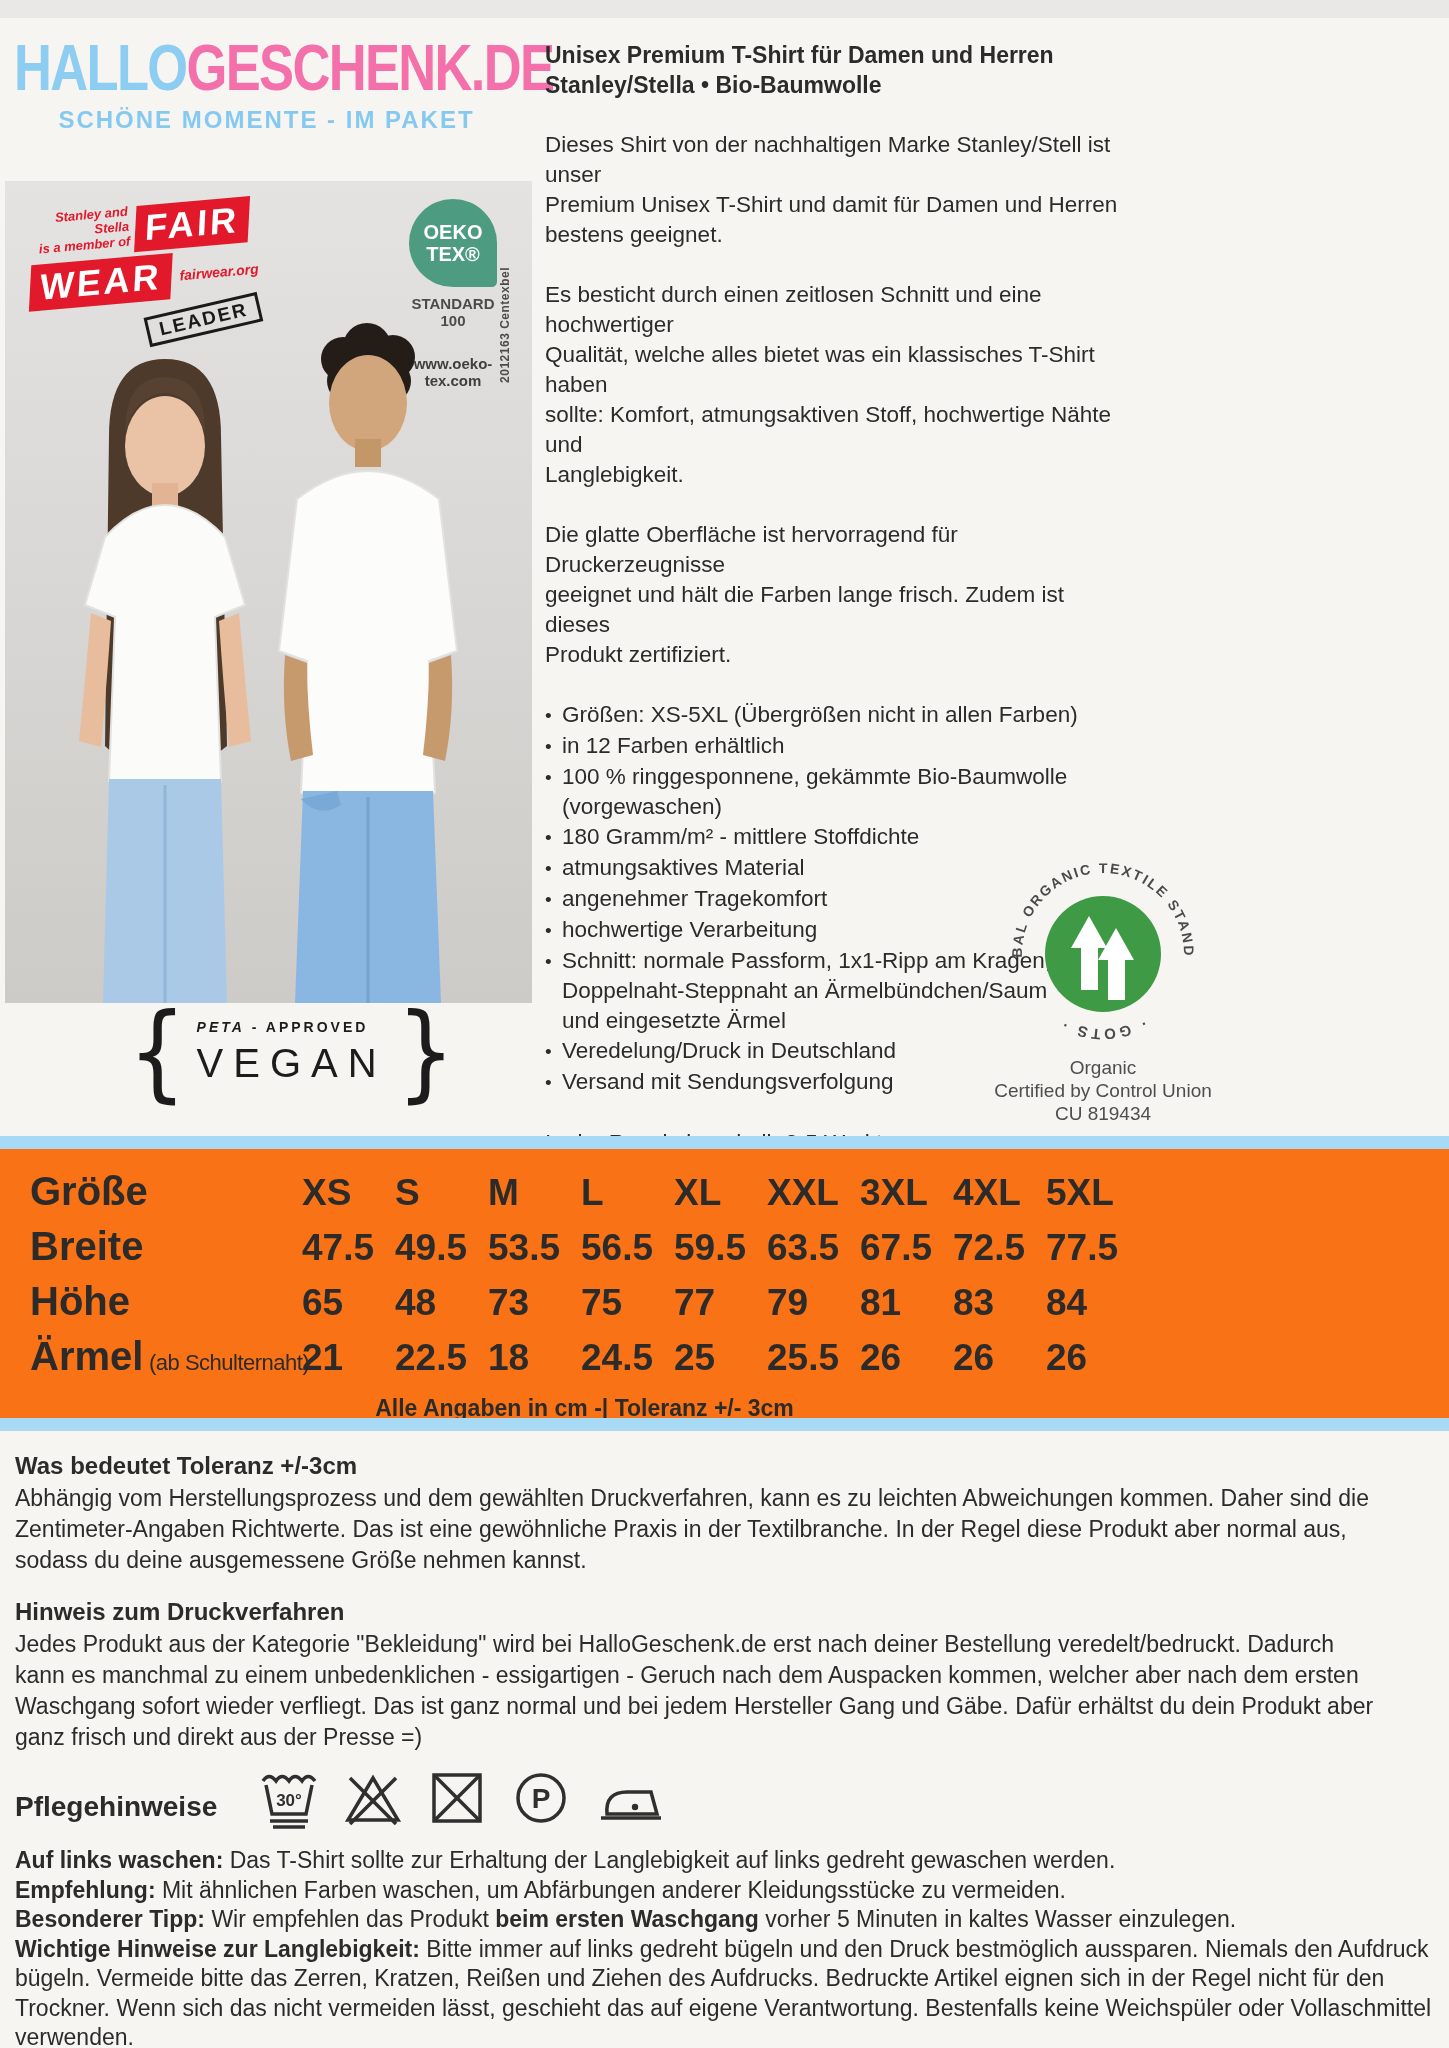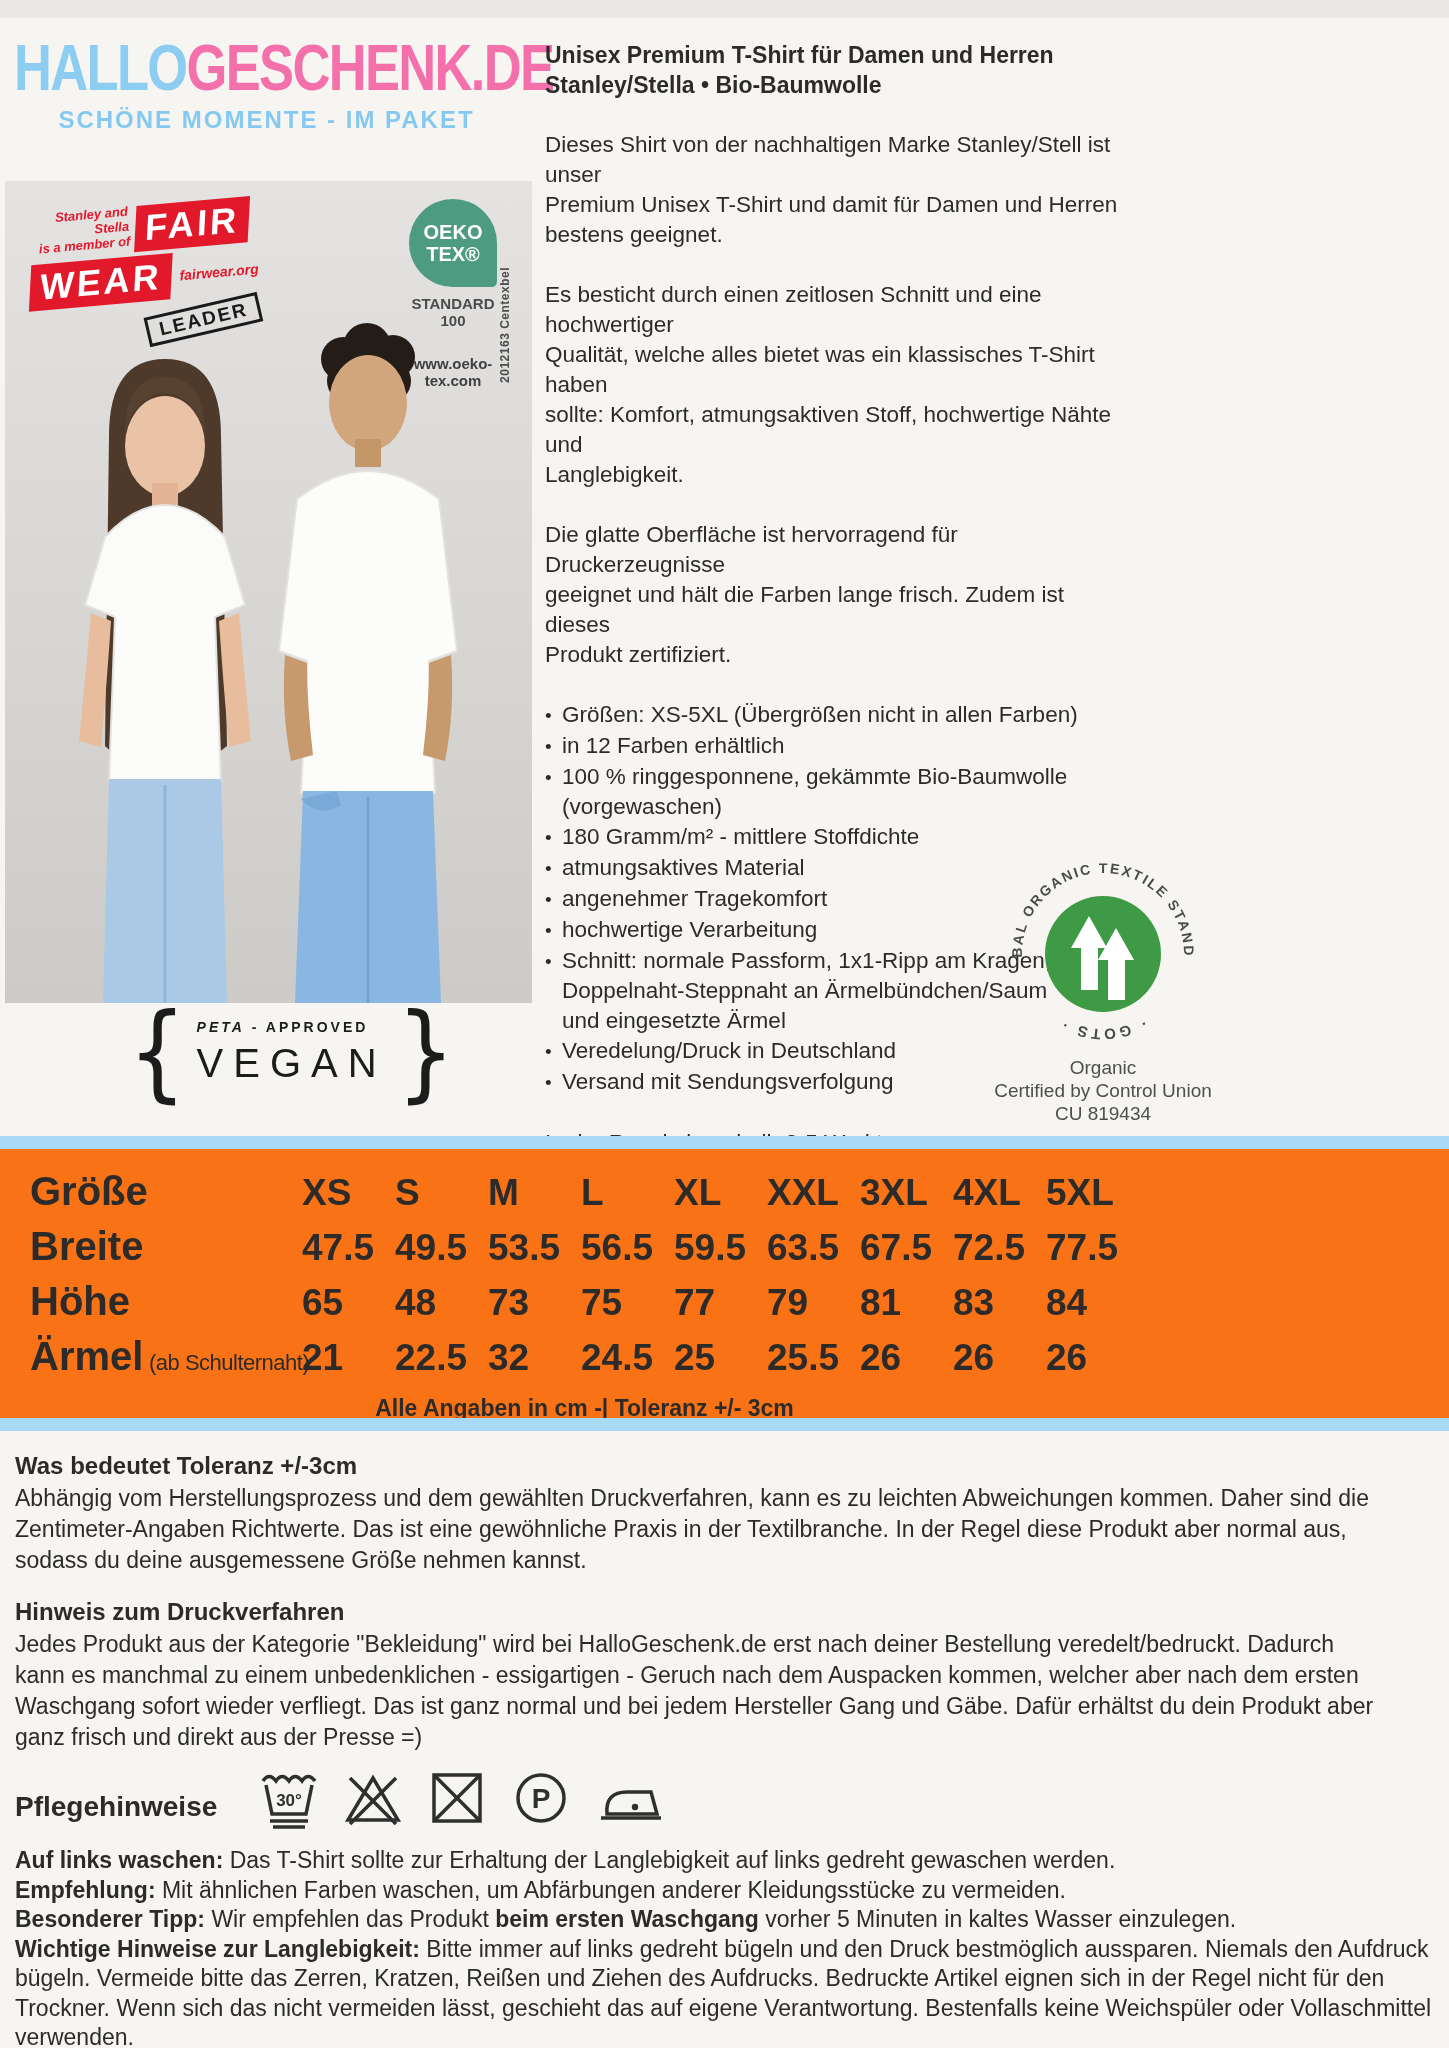--- a/index.html
+++ b/index.html
@@ -293,21 +293,21 @@
       <div class="tcell">77</div>
       <div class="tcell">79</div>
       <div class="tcell">81</div>
       <div class="tcell">83</div>
       <div class="tcell">84</div>
     </div>
     <div class="trow">
       <div class="tlabel"><span>Ärmel</span><span class="tnote"> (ab Schulternaht)</span></div>
       <div class="tcell">21</div>
       <div class="tcell">22.5</div>
-      <div class="tcell">32</div>
+      <div class="tcell">18</div>
       <div class="tcell">24.5</div>
       <div class="tcell">25</div>
       <div class="tcell">25.5</div>
       <div class="tcell">26</div>
       <div class="tcell">26</div>
       <div class="tcell">26</div>
     </div>
     <div class="tfoot">Alle Angaben in cm -| Toleranz +/- 3cm</div>
   </div>
   <div class="band band2"></div>

